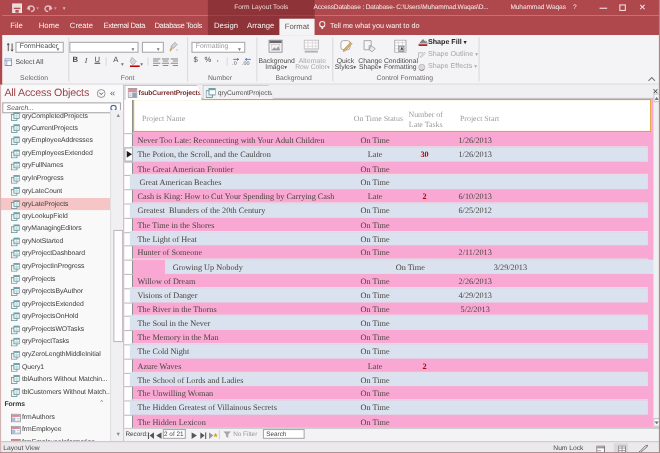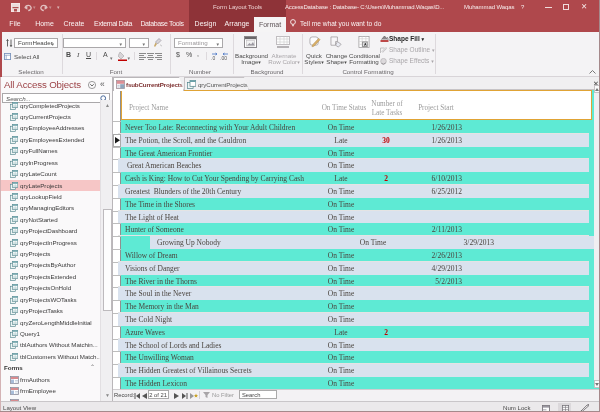--- a/index.html
+++ b/index.html
@@ -29,32 +29,32 @@
 .dtab{position:absolute;top:0;height:13px;font-size:6.2px;line-height:13px;white-space:nowrap;}
 
 #navpane{left:0;top:77px;width:113px;height:324px;background:#faf9fa;border-right:1px solid #b9b6b9;overflow:hidden;}
 #navtitle{position:absolute;left:4px;top:2px;font-size:9.7px;color:#9c4347;letter-spacing:-0.15px;}
 #searchbox{position:absolute;left:2px;top:15.5px;width:108px;height:10.5px;background:#fff;border:1px solid #aaa8aa;font-size:6.2px;font-style:italic;color:#555;line-height:9px;padding-left:3px;}
 .navitem{position:absolute;left:0;width:100px;height:11.35px;font-size:6.2px;color:#3a3a3a;line-height:11.35px;white-space:nowrap;overflow:hidden;letter-spacing:-0.05px;}
 .navitem .lbl{position:absolute;left:20px;top:0;}
 .navitem svg{position:absolute;left:10px;top:2px;}
 #navscroll{position:absolute;left:100px;top:23px;width:12px;height:301px;background:#f0eff1;border-left:1px solid #e2dfe2;}
 
-#formarea{left:113px;top:90px;width:487px;height:300px;background:#5eead4;}
+#formarea{left:113px;top:90px;width:487px;height:300px;background:#f9a8d4;}
 #selstrip{position:absolute;left:0;top:0;width:8px;height:300px;background:#fff;border-right:1px solid #8f8f8f;}
 #headerbox{position:absolute;left:8px;top:0;width:471px;height:30px;background:#fff;border:1.3px solid #e0a335;}
 .hlbl{position:absolute;color:#9b9b9b;font-family:"Liberation Serif",serif;font-size:7.2px;line-height:9px;}
 .row{position:absolute;left:5px;width:471px;height:12.8px;font-family:"Liberation Serif",serif;font-size:7.5px;color:#4a443e;}
 .row.wh{border-bottom:1px solid #e4e4e4;}
 .row.blue{background:#d9e2ee;}
 .row span{line-height:13.2px;}
 .row .pn{position:absolute;left:7px;top:0;white-space:nowrap;}
 .row .st{position:absolute;left:193px;width:60px;top:0;text-align:center;}
 .row .lt{position:absolute;left:248px;width:40px;top:0;text-align:center;color:#c00000;font-weight:bold;}
-.row .dt{position:absolute;left:284px;width:60px;top:0;text-align:right;}
+.row .dt{position:absolute;left:284px;width:60px;top:0;text-align:center;}
 #vscroll{position:absolute;left:481px;top:-5px;width:6px;height:303px;background:#f0eff1;}
 
 #recbar{left:113px;top:388.5px;width:487px;height:12.5px;z-index:5;background:#f3f2f4;border-top:1px solid #d0cdd0;font-size:6.3px;color:#444;}
 .rb{position:absolute;font-size:5.8px;color:#444;white-space:nowrap;}
 
 #statusbar{left:0;top:401px;width:600px;height:11px;background:#ebe9eb;border-top:1px solid #c9c6c9;font-size:6.1px;color:#4a4a4a;}
 </style></head>
 <body>
 <div class="abs" id="titlebar">
   <div class="abs" id="ctxband1">Form Layout Tools</div>

